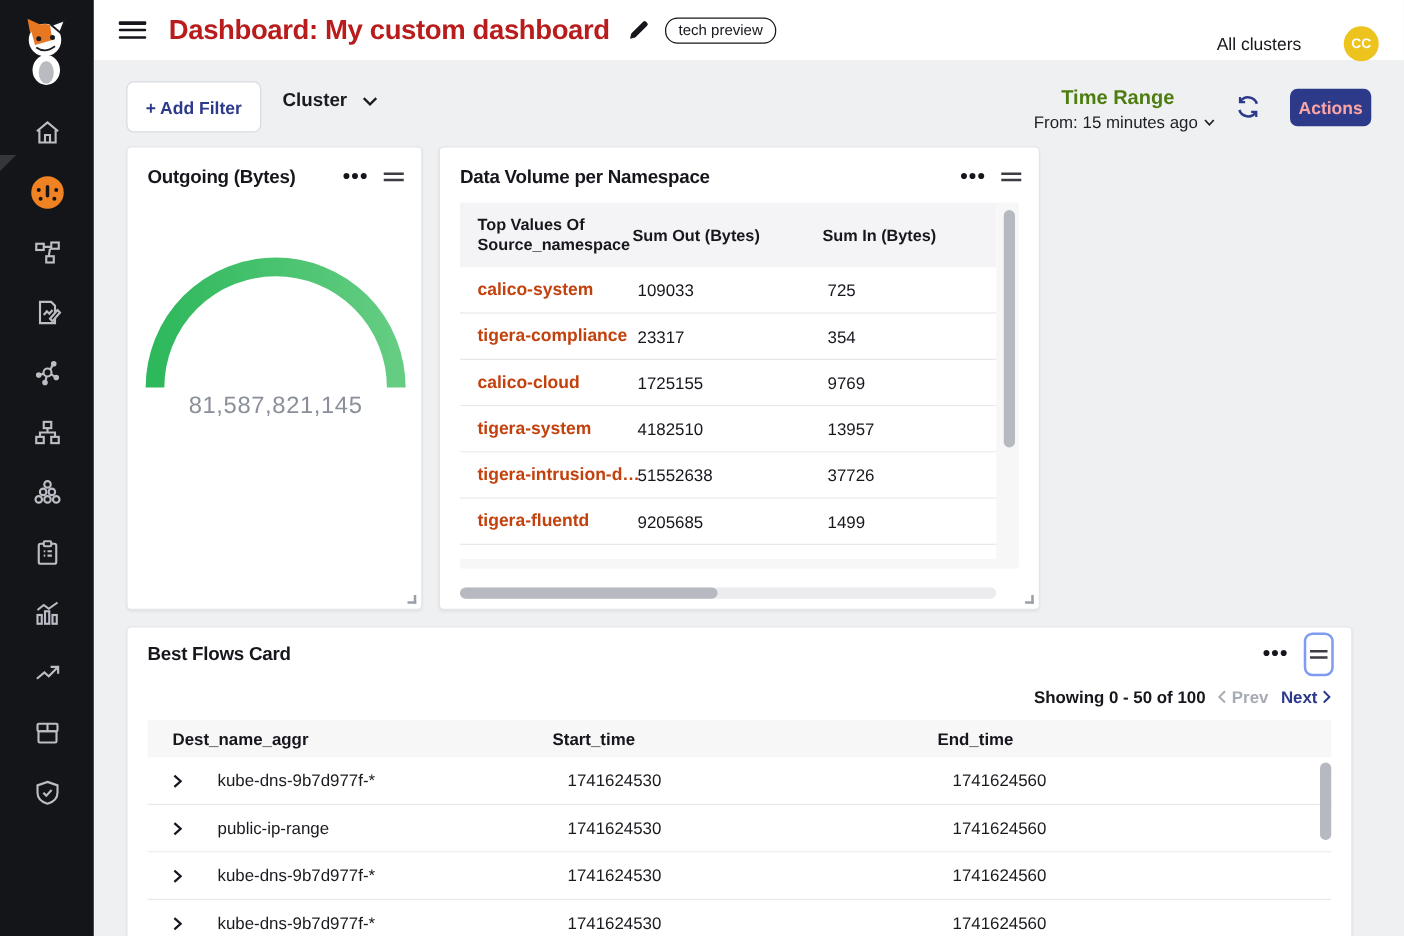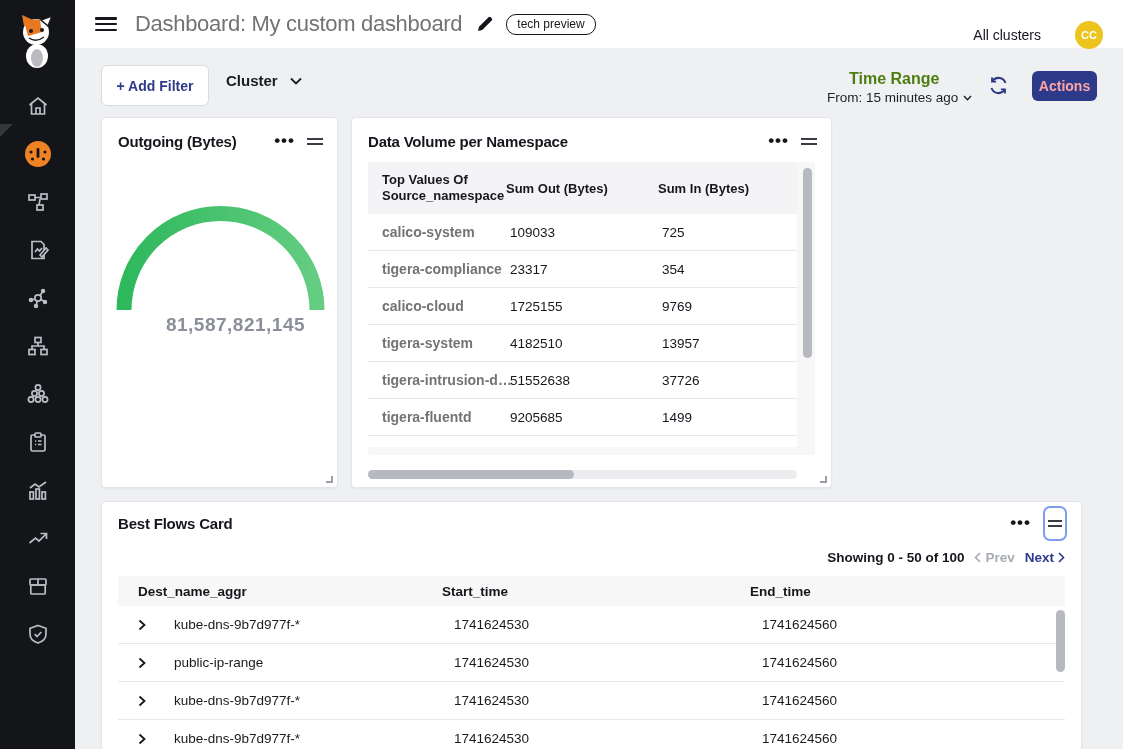--- a/index.html
+++ b/index.html
@@ -15,21 +15,21 @@
   .side-icon svg { stroke:#bcbec6; fill:none; stroke-width:1.7; }
   .active-wedge { position:absolute; left:0; top:124px; width:0; height:0;
     border-top:13px solid #34363c; border-right:13px solid transparent; }
 
   
   .topbar { position:absolute; left:75px; top:0; width:1048px; height:48px;
     background:#ffffff; display:flex; align-items:center; padding:0 20px; z-index:20;}
   .hamburger { width:22px; height:14px; display:flex; flex-direction:column;
     justify-content:space-between; cursor:pointer; margin-right:18px; }
   .hamburger i { height:2.5px; background:#16161d; border-radius:1px; }
-  .page-title { font-size:22px; font-weight:400; color:#737373; letter-spacing:-0.3px; }
+  .page-title { font-size:22px; font-weight:700; color:#b91c1c; letter-spacing:-0.3px; }
   .edit-pencil { margin-left:14px; cursor:pointer; display:flex; }
   .badge { margin-left:12px; border:1px solid #16161d; border-radius:10px;
     padding:2px 10px 3px; font-size:12px; color:#16161d; white-space:nowrap; }
   .topbar-right { margin-left:auto; display:flex; align-items:center; gap:34px;margin-top:22px; }
   .all-clusters { font-size:14px; color:#16161d; cursor:pointer; }
   .avatar { width:28px; height:28px; border-radius:50%; background:#edc31d;
     color:#ffffff; font-size:11px; font-weight:700; display:flex;
     align-items:center; justify-content:center; cursor:pointer; }
 
   
@@ -60,36 +60,36 @@
     letter-spacing:1px; cursor:pointer; }
   .drag-handle { width:16px; display:flex; flex-direction:column; gap:3px; cursor:grab;}
   .drag-handle i { height:2px; background:#3c3d43; }
   .drag-handle.focused { border:2px solid #7f9bf2; border-radius:7px;
     padding:12px 3px; width:24px; background:#fff; }
   .resize-corner { position:absolute; right:4px; bottom:4px; width:7px; height:7px;
     border-right:2px solid #9aa0a8; border-bottom:2px solid #9aa0a8; cursor:nwse-resize;}
 
   .card-outgoing { left:101px; top:117px; width:237px; height:371px; }
   .gauge-wrap { position:absolute; left:13px; top:80px; width:211px; height:118px; }
-  .gauge-value { position:absolute; left:15px; width:237px; top:196px; text-align:center;
-    font-size:19px; font-weight:700; color:#8a8f99; letter-spacing:0.5px; }
+  .gauge-value { position:absolute; left:0; width:237px; top:196px; text-align:center;
+    font-size:19px; font-weight:400; color:#8a8f99; letter-spacing:0.5px; }
 
   .card-datavol { left:351px; top:117px; width:481px; height:371px; }
   .dv-wrap { position:absolute; left:16px; right:16px; top:44px; bottom:32px;
     background:#f7f7f8; border-radius:2px; }
   .dv-table { position:absolute; left:0; top:0; right:18px; bottom:8px;
     background:#ffffff; overflow:hidden; }
   .dv-header { display:flex; align-items:center; height:52px; background:#f4f4f6;
     font-size:13px; font-weight:700; color:#16161d; }
   .dv-row { display:flex; align-items:center; height:37px;
     border-bottom:1px solid #e7e8ea; background:#fff; }
   .dv-c1 { width:134px; padding-left:14px; line-height:1.25; }
   .dv-c2 { width:152px; padding-left:8px; }
   .dv-c3 { flex:1; padding-left:8px; }
-  .dv-name { font-size:14px; font-weight:700; color:#737373; cursor:pointer;
+  .dv-name { font-size:14px; font-weight:700; color:#c2410c; cursor:pointer;
     text-decoration:none; white-space:nowrap; }
   .dv-num { font-size:13.5px; color:#16161d; }
   .vscroll { position:absolute; right:3px; width:9px; border-radius:5px;
     background:#b6b9bf; cursor:pointer; }
   .dv-vscroll { top:6px; height:190px; }
   .hscroll-track { position:absolute; left:16px; right:34px; bottom:8px; height:9px;
     border-radius:5px; background:#ececef; }
   .hscroll-thumb { position:absolute; left:0; top:0; height:9px; width:48%;
     border-radius:5px; background:#b6b9bf; cursor:pointer; }
 

